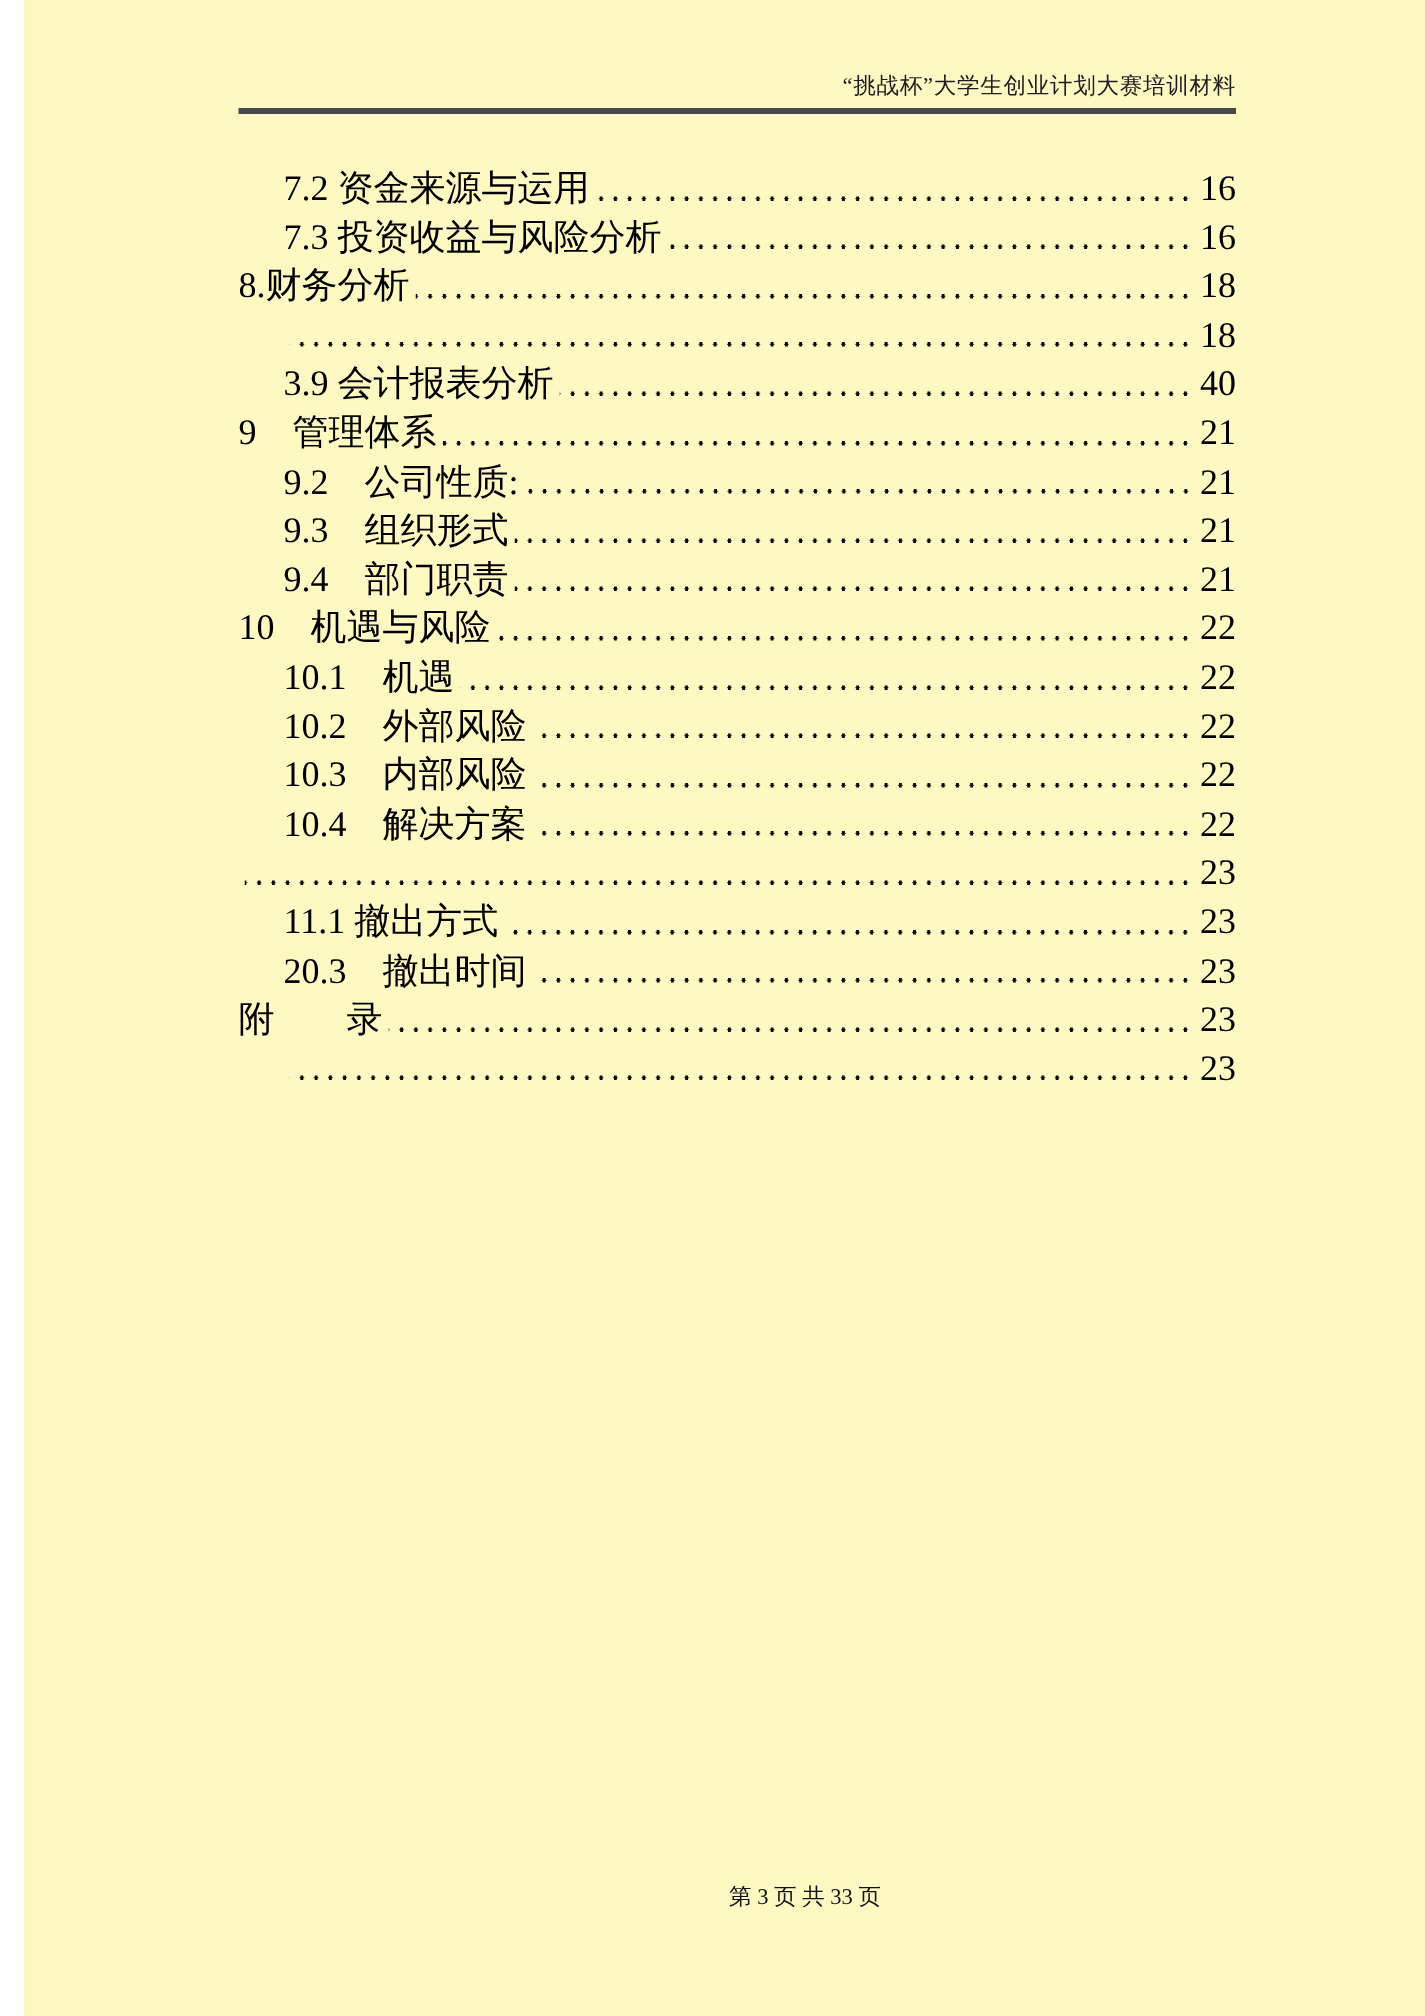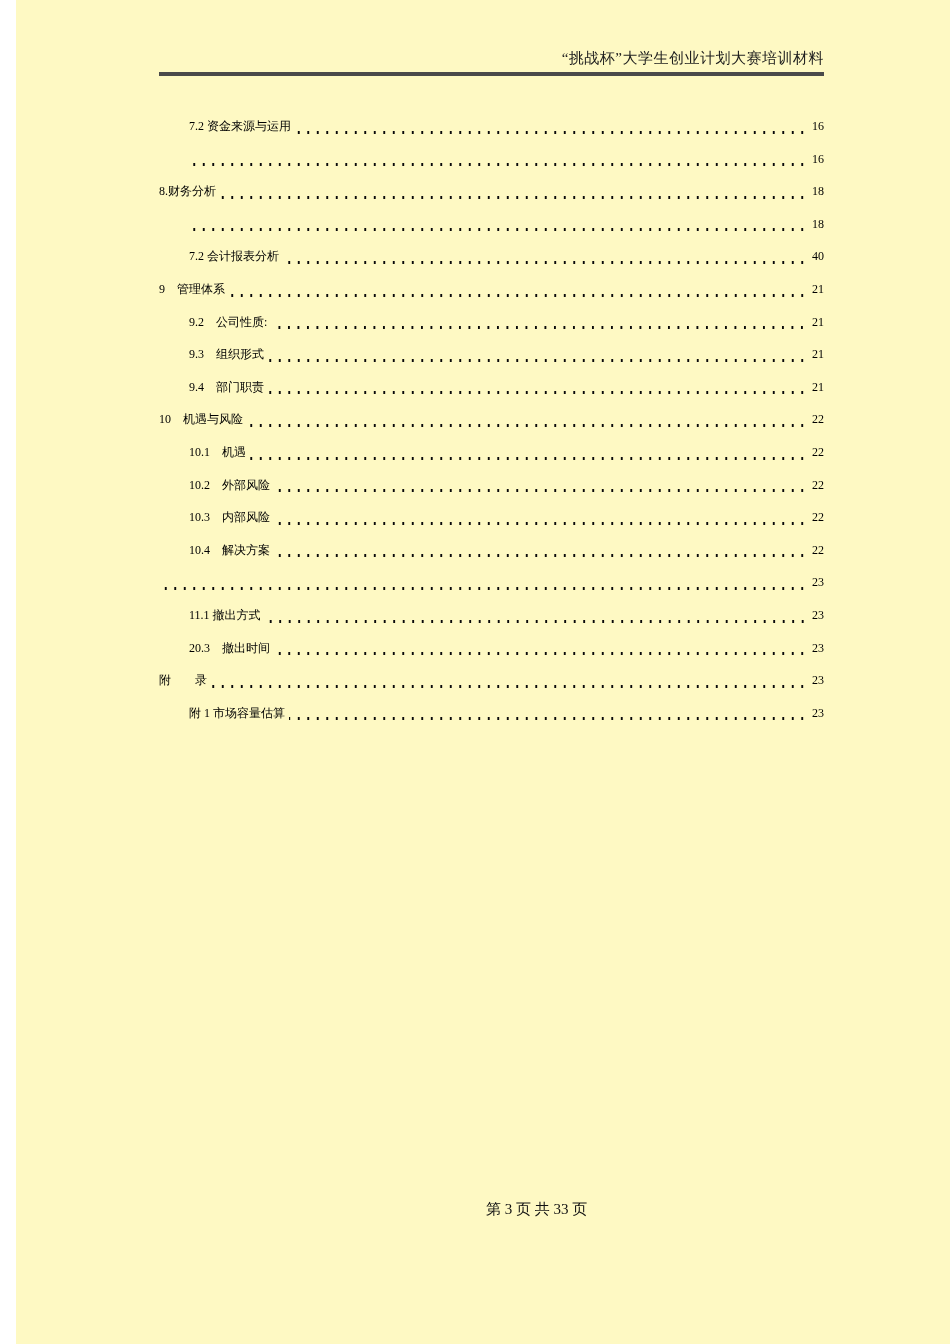--- a/index.html
+++ b/index.html
@@ -41,21 +41,21 @@
     position: absolute;
     top: 110px;
     left: 143px;
     width: 665px;
   }
   .toc-entry {
     display: flex;
     align-items: baseline;
     height: 32.6px;
     line-height: 32.6px;
-    font-size: 12px;
+    font-size: 24px;
     white-space: nowrap;
   }
   .toc-entry.level-1 { padding-left: 30px; }
   .toc-label { white-space: pre; flex: 0 0 auto; }
   .toc-dots {
     flex: 1 1 auto;
     align-self: stretch;
     position: relative;
     overflow: hidden;
     margin-left: 4px;
@@ -70,21 +70,21 @@
     height: 3px;
     background-image: radial-gradient(circle 1.4px at 50% 50%, #0a0a0a 97%, transparent);
     background-size: 9.5px 3px;
     background-repeat: repeat-x;
     background-position: right bottom;
   }
   .toc-page { flex: 0 0 auto; white-space: pre; text-align: center; }
   
   .footer {
     position: absolute;
-    top: 1199px;
+    top: 1255px;
     left: 470px;
     font-size: 15px;
     line-height: 20px;
     white-space: pre;
     color: #111111;
   }
 </style>
 </head>
 <body>
 
@@ -95,37 +95,38 @@
   <div class="header-rule"></div>
 
   <div class="toc">
   <div class="toc-entry level-1">
     <span class="toc-label">7.2 资金来源与运用</span>
     <span class="toc-dots"></span>
     <span class="toc-page">16</span>
   </div>
 
   <div class="toc-entry level-1">
+    <span class="toc-label">7.3 投资收益与风险分析</span>
     <span class="toc-dots"></span>
     <span class="toc-page">16</span>
   </div>
 
   <div class="toc-entry level-0">
     <span class="toc-label">8.财务分析</span>
     <span class="toc-dots"></span>
     <span class="toc-page">18</span>
   </div>
 
   <div class="toc-entry level-1">
     <span class="toc-dots"></span>
     <span class="toc-page">18</span>
   </div>
 
   <div class="toc-entry level-1">
-    <span class="toc-label">7.2 会计报表分析</span>
+    <span class="toc-label">3.9 会计报表分析</span>
     <span class="toc-dots"></span>
     <span class="toc-page">40</span>
   </div>
 
   <div class="toc-entry level-0">
     <span class="toc-label">9　管理体系</span>
     <span class="toc-dots"></span>
     <span class="toc-page">21</span>
   </div>
 
@@ -194,21 +195,20 @@
     <span class="toc-page">23</span>
   </div>
 
   <div class="toc-entry level-0">
     <span class="toc-label">附　　录</span>
     <span class="toc-dots"></span>
     <span class="toc-page">23</span>
   </div>
 
   <div class="toc-entry level-1">
-    <span class="toc-label">附 1 市场容量估算</span>
     <span class="toc-dots"></span>
     <span class="toc-page">23</span>
   </div>
 
 </div>
 
   <div class="footer">第 3 页 共 33 页</div>
 
 </div>
 

